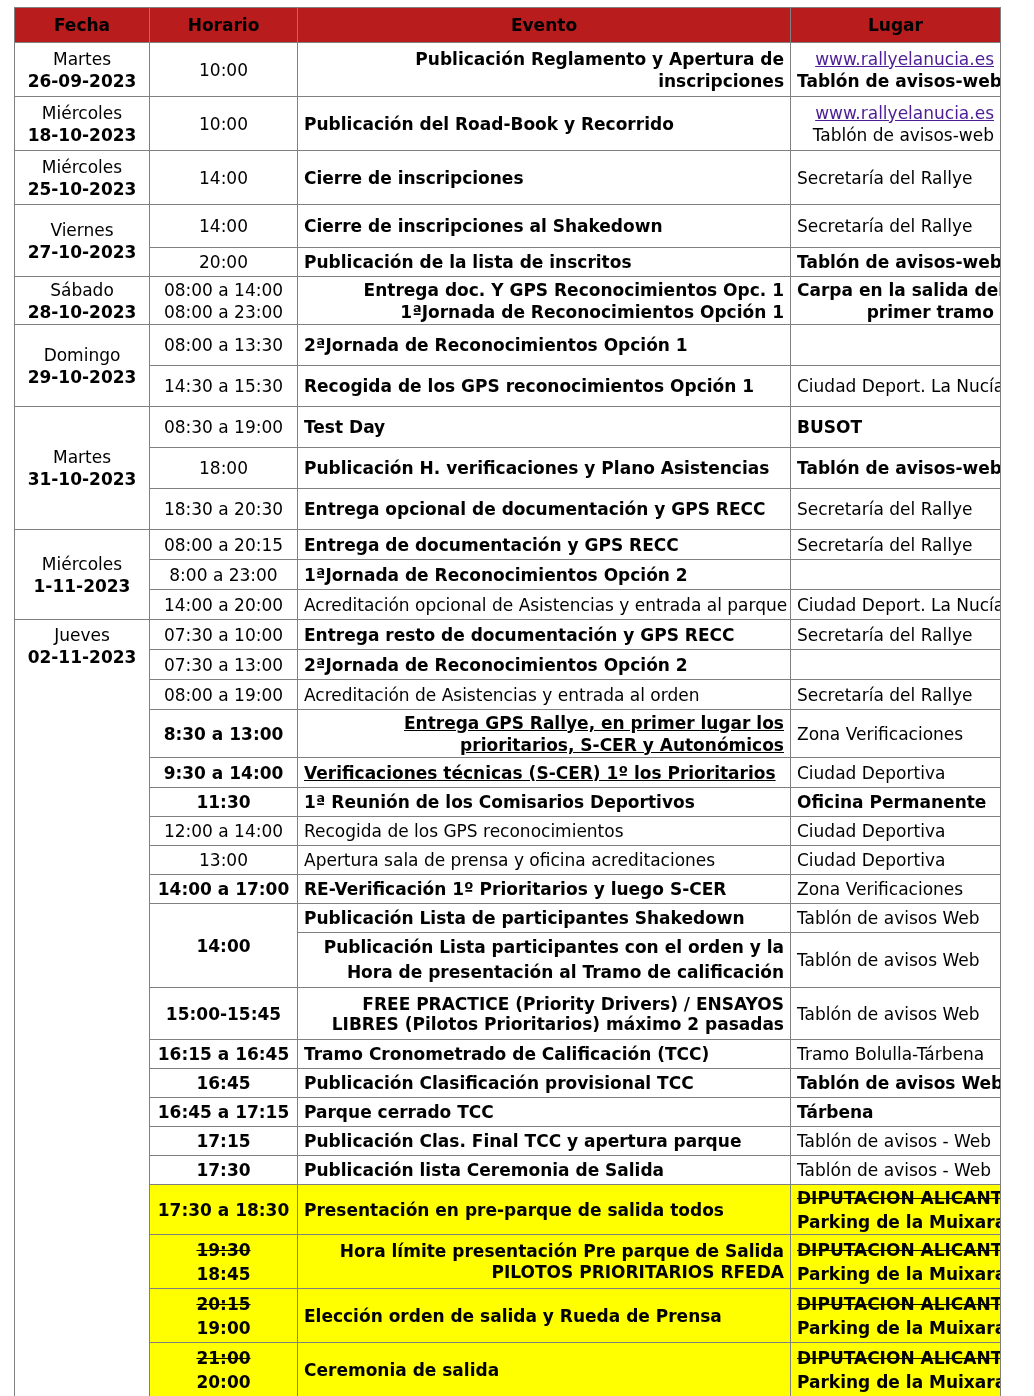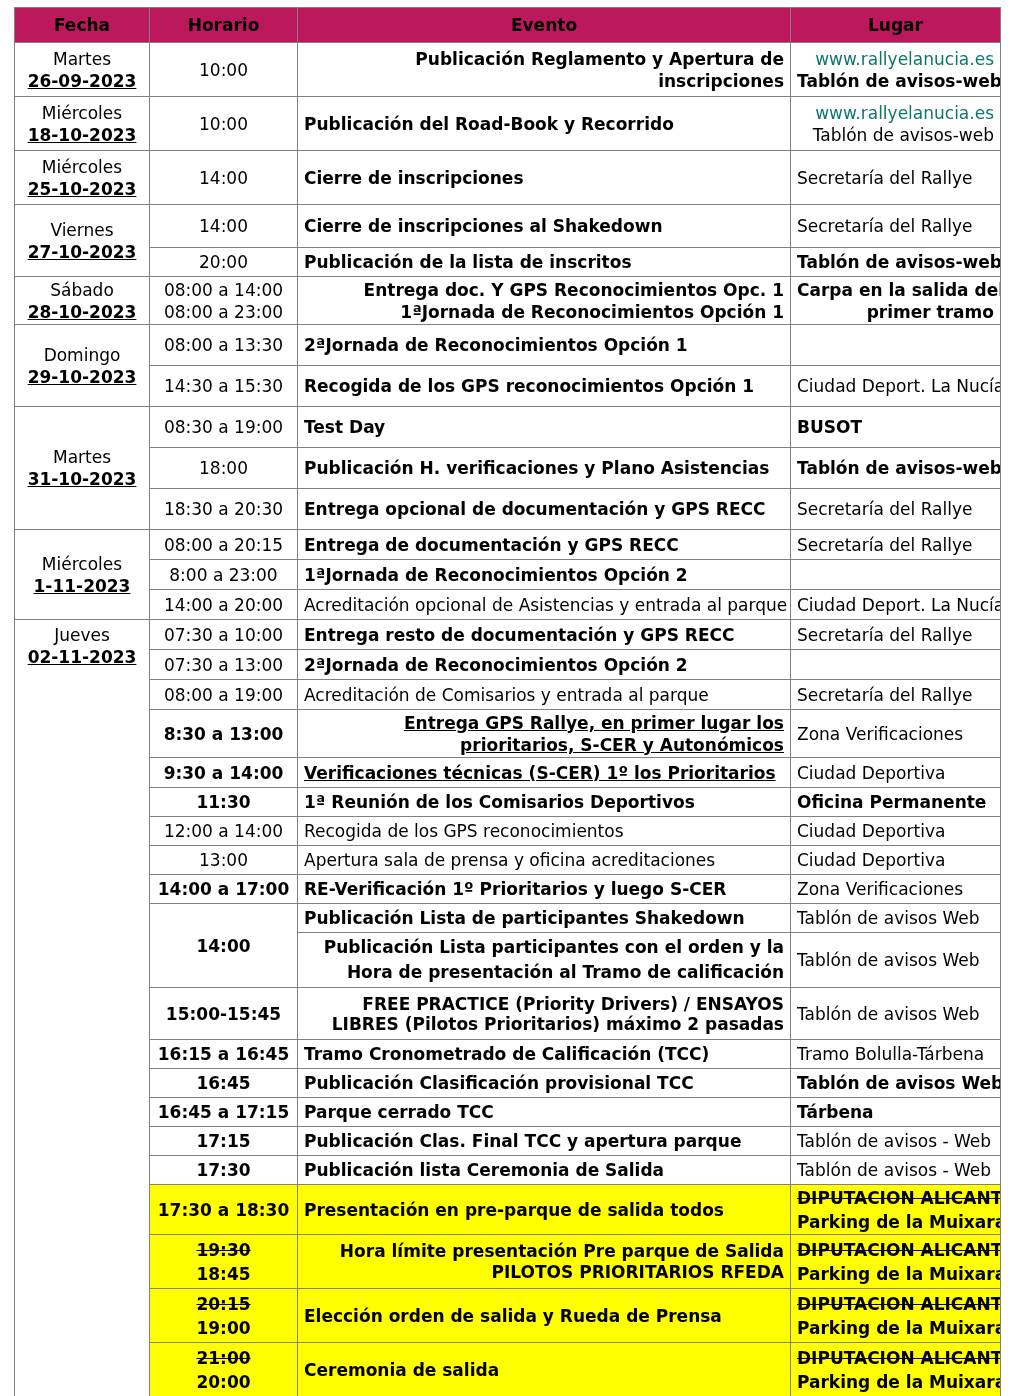--- a/index.html
+++ b/index.html
@@ -1,30 +1,30 @@
 <!DOCTYPE html>
 <html><head>
 <meta charset="utf-8">
 <style>
   html,body{margin:0;padding:0;background:#fff;}
   body{width:1034px;height:1396px;position:relative;font-family:"DejaVu Sans","Liberation Sans",sans-serif;color:#000;}
   table{position:absolute;left:14px;top:7px;border-collapse:collapse;table-layout:fixed;width:986px;}
   col.c1{width:135px}col.c2{width:148px}col.c3{width:493px}col.c4{width:210px}
   td,th{border:1.5px solid #808080;padding:0 6px;font-size:17px;line-height:22px;vertical-align:middle;overflow:hidden;white-space:nowrap;}
-  th{background:#be185d;font-weight:bold;text-align:center;height:34px;}
+  th{background:#b91c1c;font-weight:bold;text-align:center;height:34px;}
   td.date{text-align:center;}
   td.date .dw{display:block;}
-  td.date .dd{display:block;font-weight:bold;text-decoration:underline;}
+  td.date .dd{display:block;font-weight:bold;}
   td.time{text-align:center;}
   td.time span{display:block;}
   .b{font-weight:bold;}
   .u{text-decoration:underline;margin-top:48px;}
   .s{text-decoration:line-through;font-weight:bold;}
   .sb{text-decoration:line-through;font-weight:bold;}
-  .link{color:#0f766e;}
+  .link{color:#4c1d95;text-decoration:underline;}
   .yl{background:#ffff00;}
   .ev span,.pl span{display:block;text-align:right;}
   td.date.top{vertical-align:top;padding-top:4px;}
 </style>
 </head>
 <body>
 
 <table>
   <colgroup>
       <col class="c1">
@@ -183,21 +183,21 @@
       <td class="ev b">Entrega resto de documentación y GPS RECC</td>
       <td class="pl">Secretaría del Rallye</td>
     </tr>
     <tr style="height:30px">
       <td class="time">07:30 a 13:00</td>
       <td class="ev b">2ªJornada de Reconocimientos Opción 2</td>
       <td class="pl"></td>
     </tr>
     <tr style="height:30px">
       <td class="time">08:00 a 19:00</td>
-      <td class="ev">Acreditación de Comisarios y entrada al parque</td>
+      <td class="ev">Acreditación de Asistencias y entrada al orden</td>
       <td class="pl">Secretaría del Rallye</td>
     </tr>
     <tr style="height:48px">
       <td class="time b">8:30 a 13:00</td>
       <td class="ev b u">
           <span>Entrega GPS Rallye, en primer lugar los</span>
           <span>prioritarios, S-CER y Autonómicos</span>
         </td>
       <td class="pl">Zona Verificaciones</td>
     </tr>

